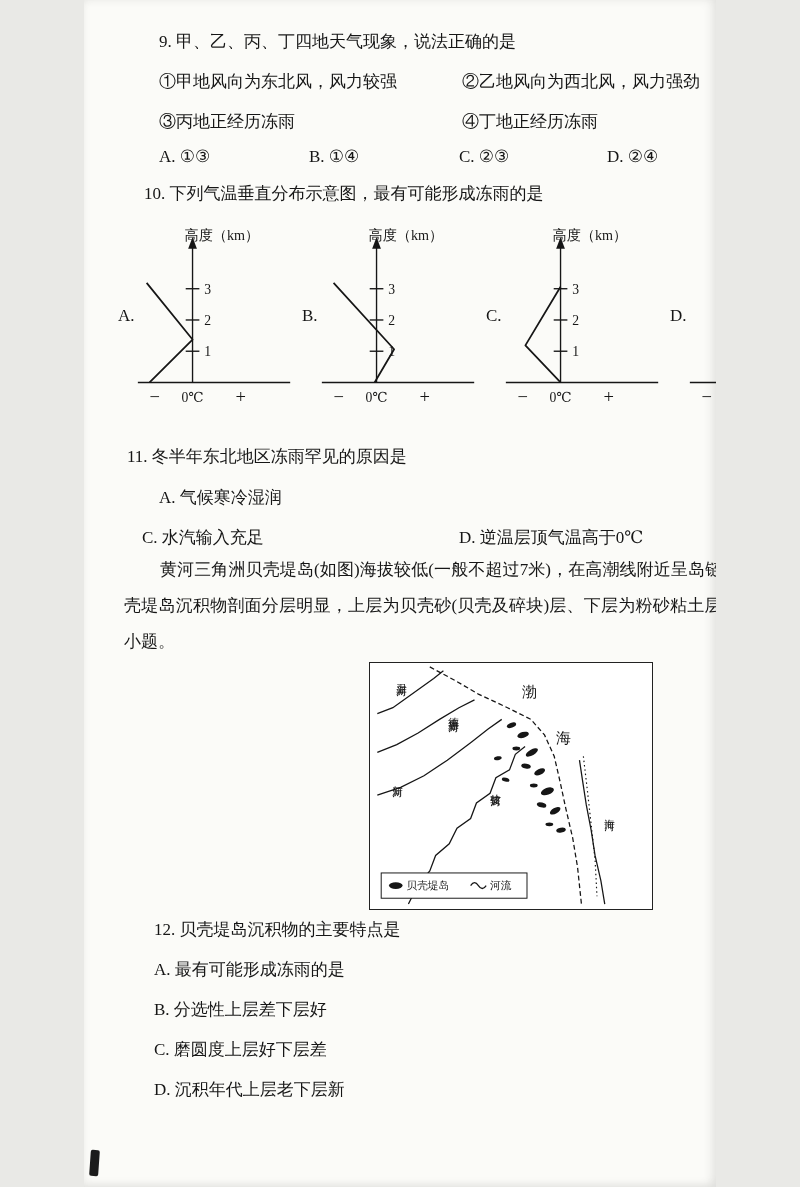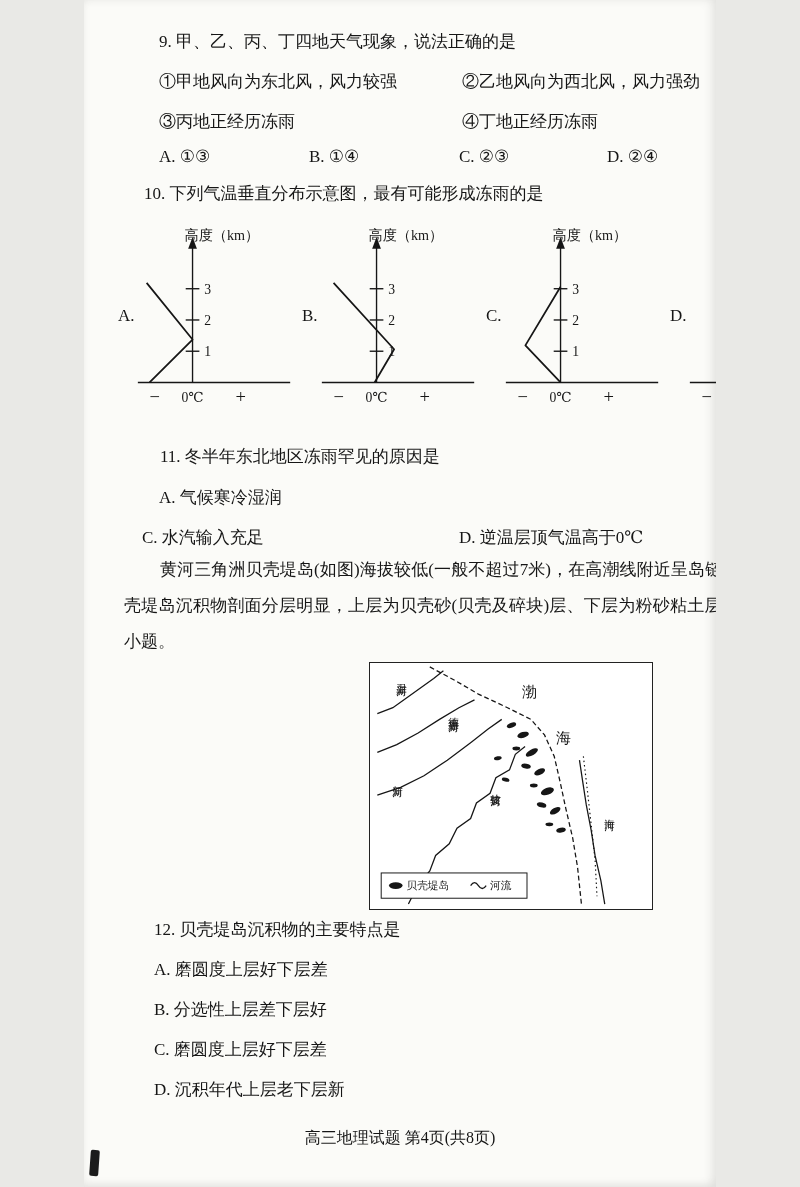--- a/index.html
+++ b/index.html
@@ -11,21 +11,21 @@
   .st11{left:75px;top:70px}
   .st12{left:378px;top:70px}
   .st21{left:75px;top:110px}
   .st22{left:378px;top:110px}
   .q9a{left:75px;top:146px}.q9b{left:225px;top:146px}.q9c{left:375px;top:146px}.q9d{left:523px;top:146px}
   .q10-stem{left:60px;top:182px}
   .drow{position:absolute;left:34px;top:226px;width:732px;display:flex;justify-content:space-between}
   .dgroup{position:relative;width:180px;height:196px}
   .dlabel{position:absolute;left:0;top:80px;font-size:17px}
   .dgroup svg{position:absolute;left:14px;top:0}
-  .q11-stem{left:76px;top:445px}
+  .q11-stem{left:43px;top:445px}
   .q11a{left:75px;top:486px}.q11b{left:375px;top:486px}
   .q11c{left:58px;top:526px}.q11d{left:375px;top:526px}
   .passage{position:absolute;left:40px;top:552px;width:718px;font-size:17px;line-height:36px;
            text-indent:36px;text-align:justify;white-space:normal;}
   .map{position:absolute;left:285px;top:662px;width:282px;height:246px;border:1.5px solid #222;background:#fff;}
   .q12-stem{left:70px;top:918px}
   .q12a{left:70px;top:958px}.q12b{left:70px;top:998px}.q12c{left:70px;top:1038px}.q12d{left:70px;top:1078px}
   .footer{position:absolute;left:0;top:1128px;width:100%;text-align:center;font-size:16px}
   .artifact{position:absolute;left:6px;top:1150px;width:9px;height:26px;background:#1c1c1c;
             border-radius:2px;transform:rotate(4deg)}
@@ -199,21 +199,20 @@
     <div class="mlabel sea sea1">渤</div>
     <div class="mlabel sea sea2">海</div>
     <div class="mlabel riv r0">卫新河</div>
     <div class="mlabel riv r1">德惠新河</div>
     <div class="mlabel riv r2">新河</div>
     <div class="mlabel riv r3">徒骇河</div>
     <div class="mlabel riv r4">海河</div>
   </div>
 
   <div class="t q12-stem">12. 贝壳堤岛沉积物的主要特点是</div>
-  <div class="t q12a">A. 磨圆度上层好下层差</div>
+  <div class="t q12a">A. 最有可能形成冻雨的是</div>
   <div class="t q12b">B. 分选性上层差下层好</div>
   <div class="t q12c">C. 磨圆度上层好下层差</div>
   <div class="t q12d">D. 沉积年代上层老下层新</div>
 
-  <div class="footer">高三地理试题 第4页(共8页)</div>
 
   <div class="artifact"></div>
 </div>
 
 </body></html>

